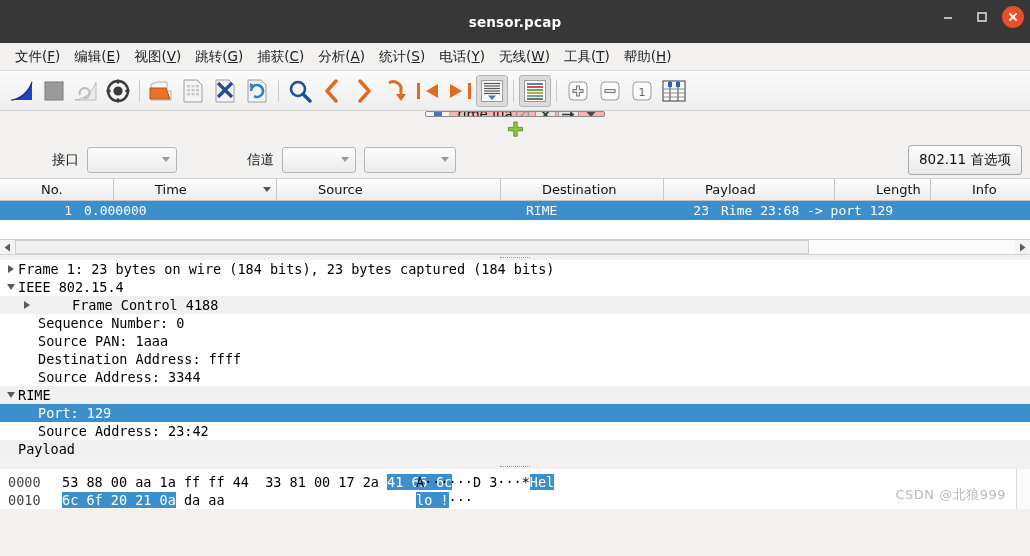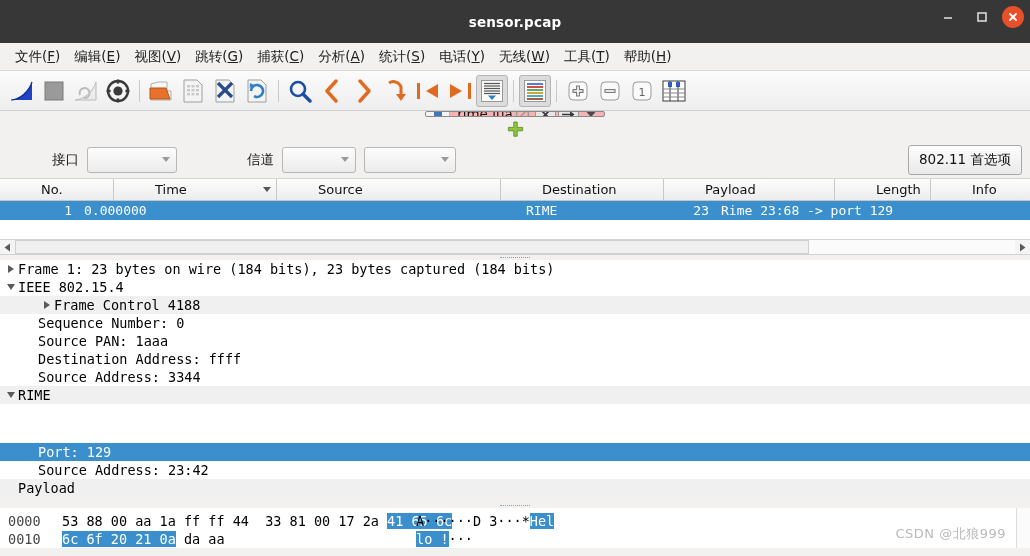--- a/index.html
+++ b/index.html
@@ -456,21 +456,21 @@
           <span class="tri-r"></span>
         </span>
         <span class="tlabel">Frame 1: 23 bytes on wire (184 bits), 23 bytes captured (184 bits)</span>
       </div>
       <div class="trow" style="padding-left: 4px;">
         <span class="twist">
           <span class="tri-d"></span>
         </span>
         <span class="tlabel">IEEE 802.15.4</span>
       </div>
-      <div class="trow alt" style="padding-left: 40px;">
+      <div class="trow alt" style="padding-left: 20px; gap: 38px;">
         <span class="twist">
           <span class="tri-r"></span>
         </span>
         <span class="tlabel">Frame Control 4188</span>
       </div>
       <div class="trow" style="padding-left: 24px;">
         <span class="twist"></span>
         <span class="tlabel">Sequence Number: 0</span>
       </div>
       <div class="trow" style="padding-left: 24px;">
@@ -484,21 +484,21 @@
       <div class="trow" style="padding-left: 24px;">
         <span class="twist"></span>
         <span class="tlabel">Source Address: 3344</span>
       </div>
       <div class="trow alt" style="padding-left: 4px;">
         <span class="twist">
           <span class="tri-d"></span>
         </span>
         <span class="tlabel">RIME</span>
       </div>
-      <div class="trow sel" style="padding-left: 24px; margin-top: 39px;">
+      <div class="trow sel" style="padding-left: 24px;">
         <span class="twist"></span>
         <span class="tlabel">Port: 129</span>
       </div>
       <div class="trow" style="padding-left: 24px;">
         <span class="twist"></span>
         <span class="tlabel">Source Address: 23:42</span>
       </div>
       <div class="trow alt" style="padding-left: 4px;">
         <span class="twist"></span>
         <span class="tlabel">Payload</span>

